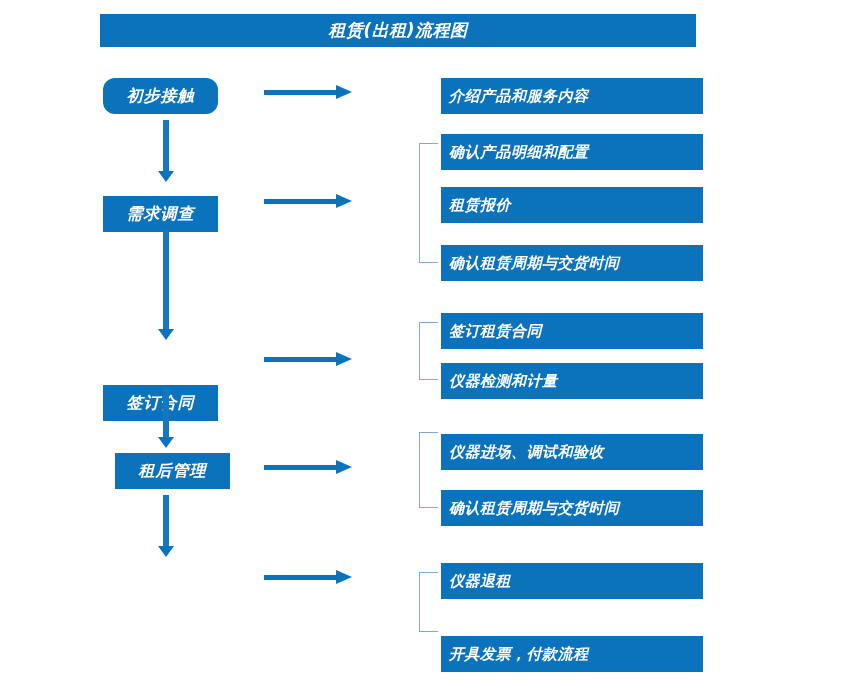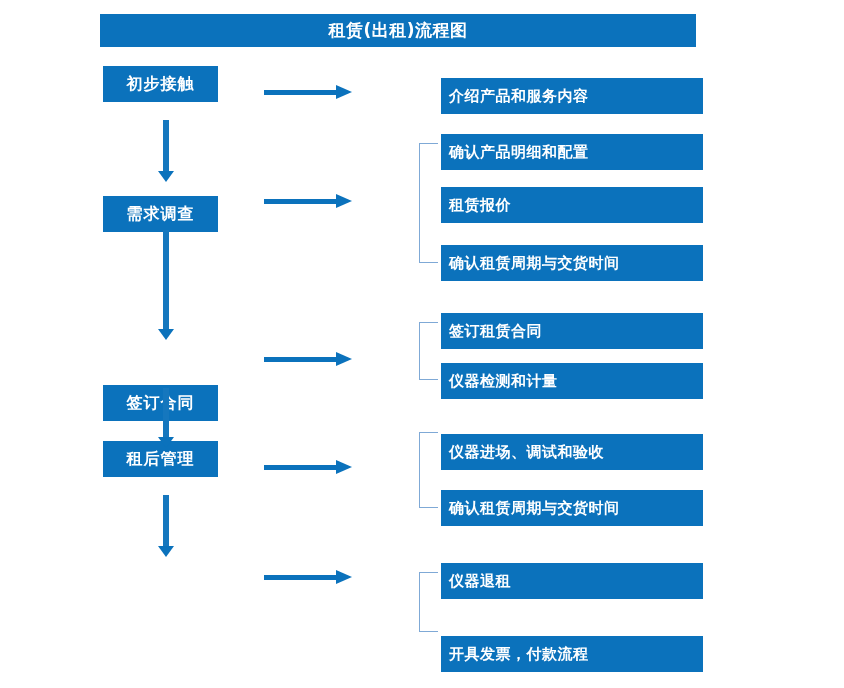--- a/index.html
+++ b/index.html
@@ -13,20 +13,21 @@
     position: relative;
     font-family: "DejaVu Sans", "Liberation Sans", sans-serif;
     overflow: hidden;
   }
   #canvas {
     position: absolute;
     left: 0;
     top: 0;
     width: 716px;
     height: 688px;
+    font-style: italic;
   }
 
   
   .title-bar {
     position: absolute;
     left: 100px;
     top: 14px;
     width: 596px;
     height: 33px;
     background: #0B72BC;
@@ -133,24 +134,24 @@
     box-sizing: border-box;
   }
 </style>
 </head>
 <body>
 
 <div id="canvas">
 
   <div class="title-bar">租赁(出租)流程图</div>
 
-  <div class="stage-box" id="stage-0" style="top: 66px;">初步接触</div>
+  <div class="stage-box" id="stage-0" style="top: 78px; border-radius: 12px;">初步接触</div>
   <div class="stage-box" id="stage-1" style="top: 196px;">需求调查</div>
   <div class="stage-box" id="stage-2" style="top: 345px; margin-top: 40px;">签订合同</div>
-  <div class="stage-box" id="stage-3" style="top: 441px;">租后管理</div>
+  <div class="stage-box" id="stage-3" style="top: 453px; margin-left: 12px;">租后管理</div>
 
   <div class="h-arrow" id="harrow-0" style="top: 85px;">
     <div class="shaft"></div>
     <div class="head"></div>
   </div>
   <div class="h-arrow" id="harrow-1" style="top: 194px;">
     <div class="shaft"></div>
     <div class="head"></div>
   </div>
   <div class="h-arrow" id="harrow-2" style="top: 352px;">

